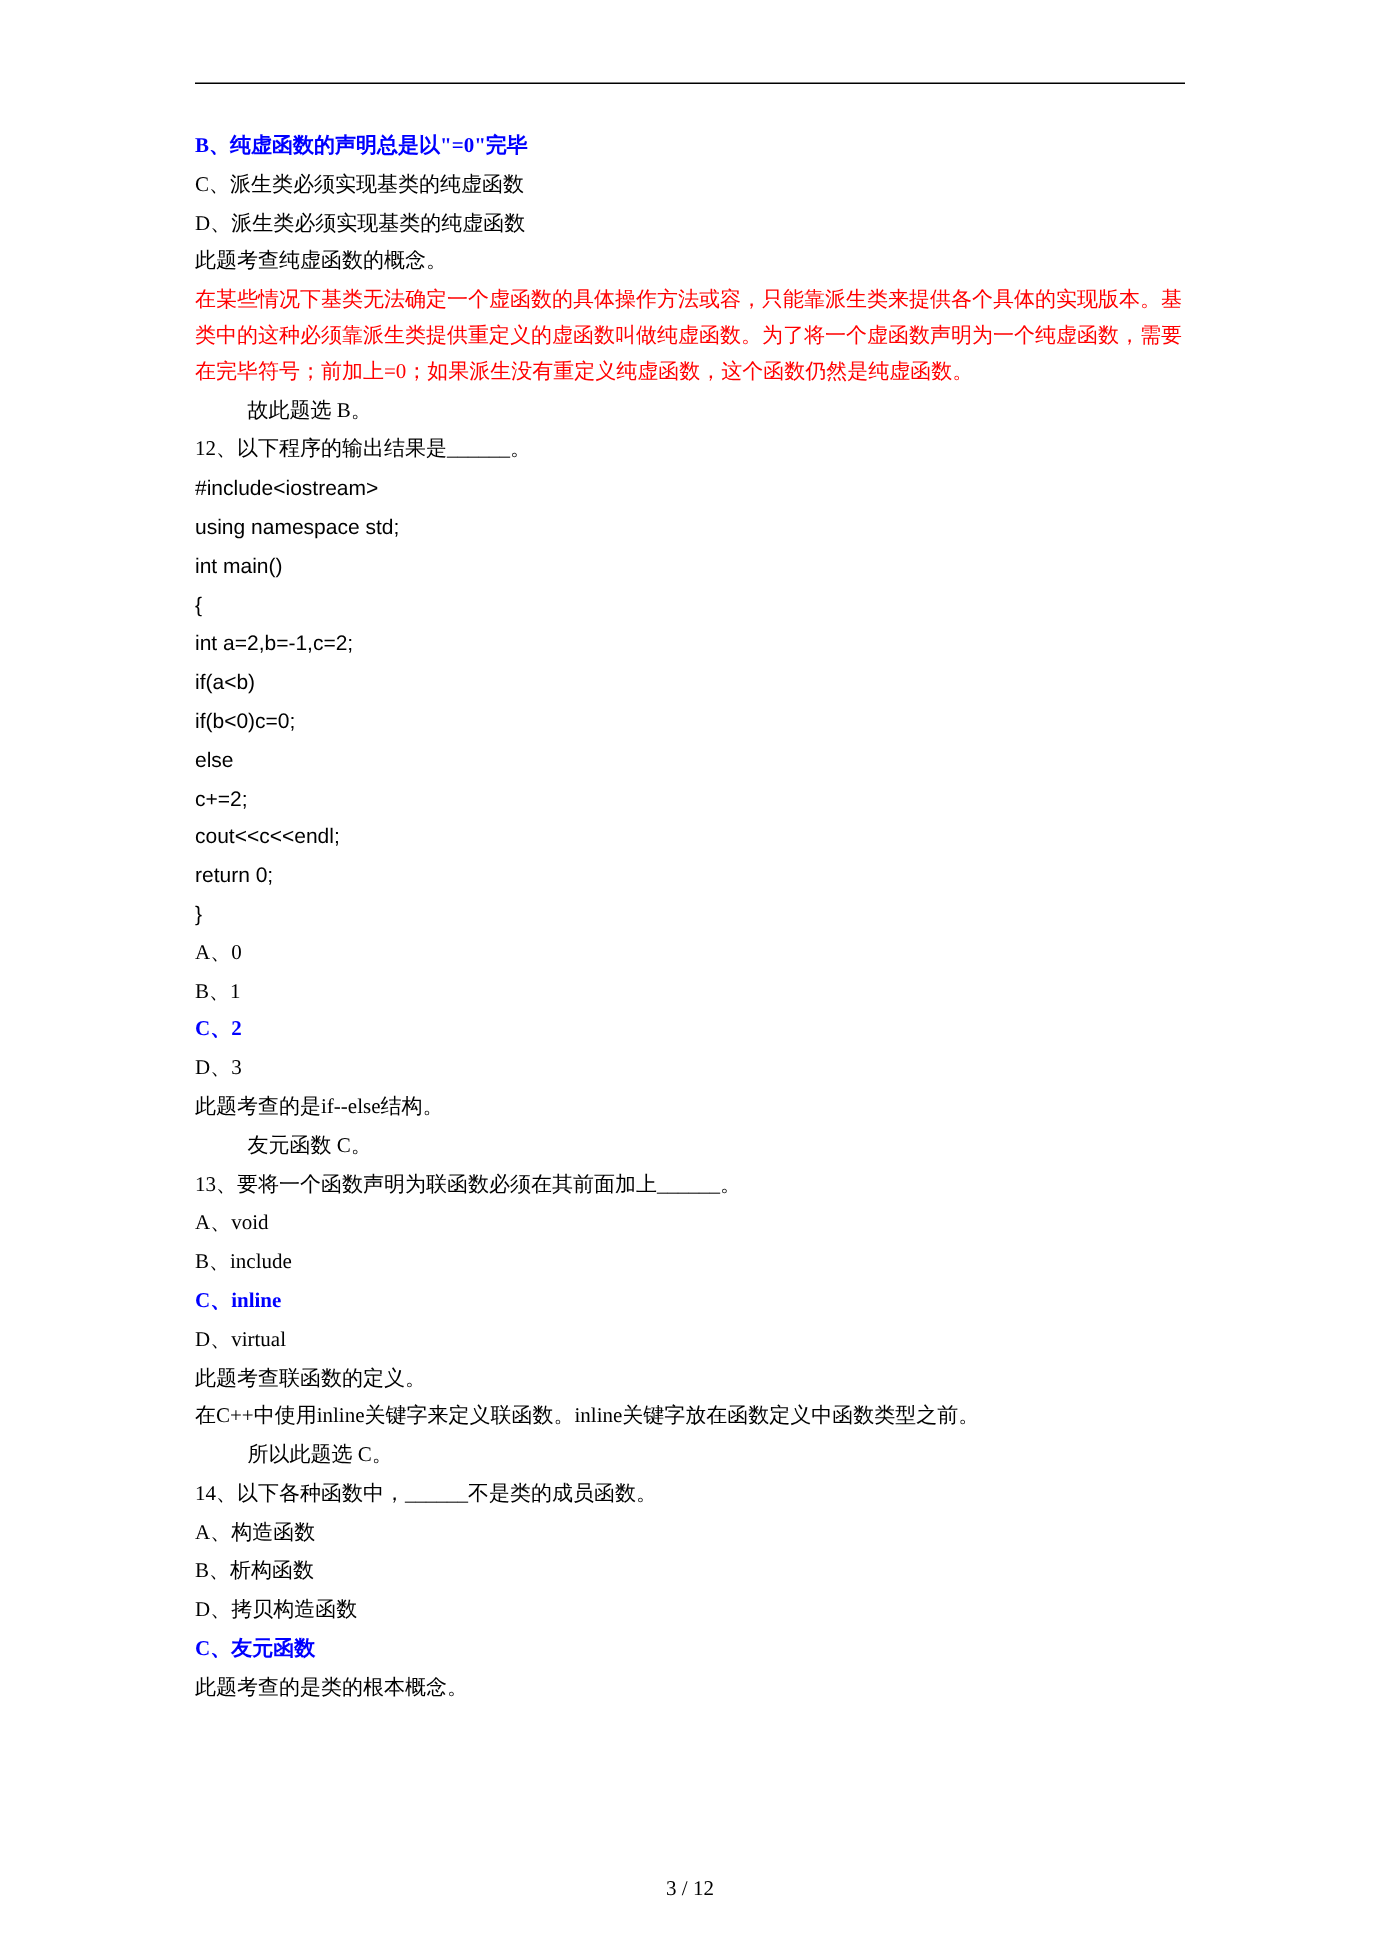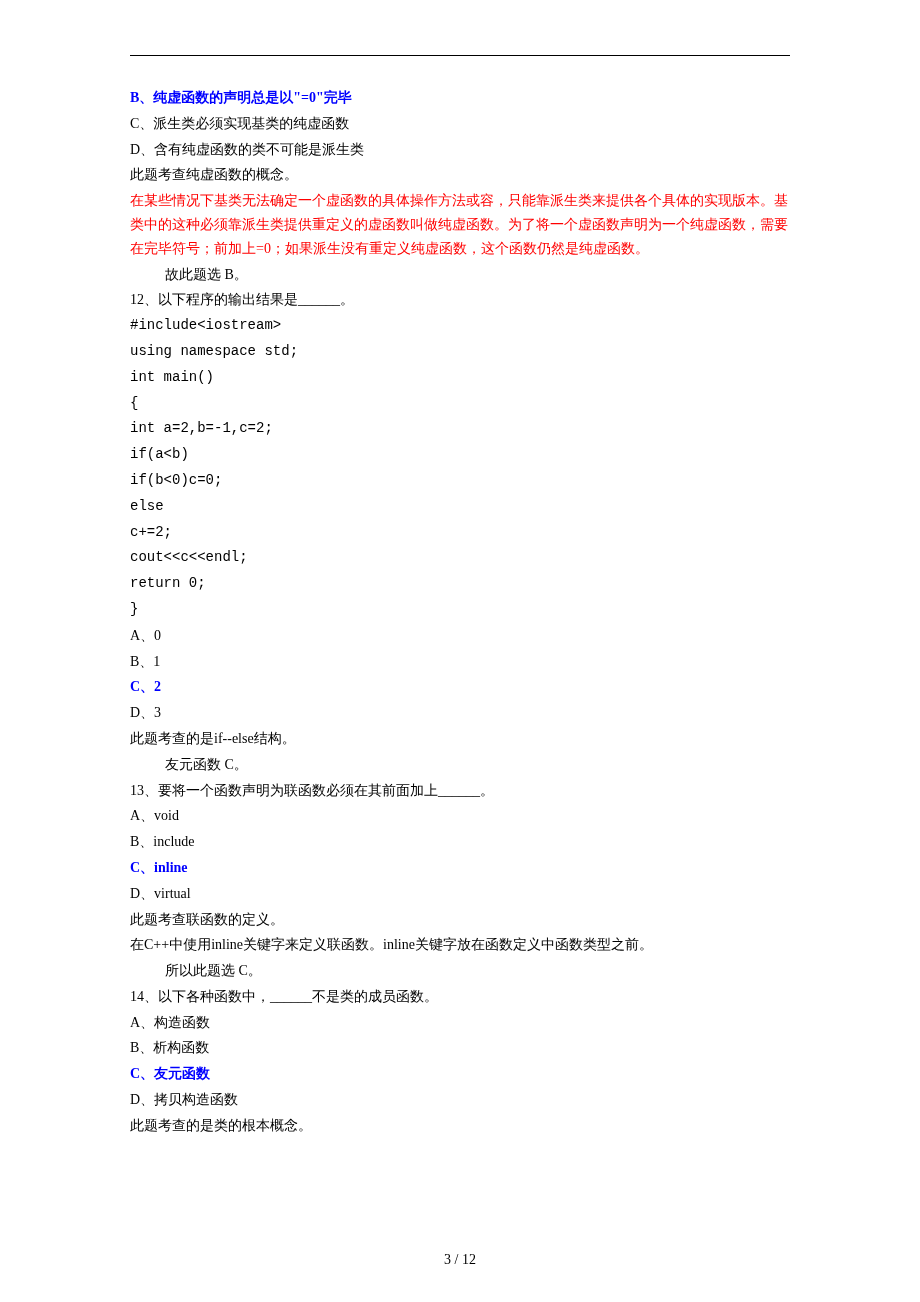--- a/index.html
+++ b/index.html
@@ -21,21 +21,21 @@
   .hr {
     border: none;
     border-top: 1.5px solid #000;
     margin: 0 0 30px 0;
   }
   .line {
     margin: 2px 0;
     white-space: pre-wrap;
   }
   .code {
-    font-family: Liberation Mono, monospace;
+    font-family: Liberation Sans, sans-serif;
   }
   .blue {
     color: #0000ff;
     font-weight: bold;
   }
   .red {
     color: #ff0000;
     font-weight: normal;
   }
   .indent {
@@ -52,21 +52,21 @@
   }
 </style>
 </head>
 <body>
 
 <div class="page">
   <hr class="hr">
 
   <div class="line blue">B、纯虚函数的声明总是以"=0"完毕</div>
   <div class="line">C、派生类必须实现基类的纯虚函数</div>
-  <div class="line">D、含有纯虚函数的类不可能是派生类</div>
+  <div class="line">D、派生类必须实现基类的纯虚函数</div>
   <div class="line">此题考查纯虚函数的概念。</div>
   <div class="line red">在某些情况下基类无法确定一个虚函数的具体操作方法或容，只能靠派生类来提供各个具体的实现版本。基类中的这种必须靠派生类提供重定义的虚函数叫做纯虚函数。为了将一个虚函数声明为一个纯虚函数，需要在完毕符号；前加上=0；如果派生没有重定义纯虚函数，这个函数仍然是纯虚函数。</div>
   <div class="line indent">故此题选 B。</div>
 
   <div class="line">12、以下程序的输出结果是______。</div>
   <div class="line code">#include&lt;iostream&gt;</div>
   <div class="line code">using namespace std;</div>
   <div class="line code">int main()</div>
   <div class="line code">{</div>
   <div class="line code">int a=2,b=-1,c=2;</div>
@@ -89,18 +89,18 @@
   <div class="line">B、include</div>
   <div class="line blue">C、inline</div>
   <div class="line">D、virtual</div>
   <div class="line">此题考查联函数的定义。</div>
   <div class="line">在C++中使用inline关键字来定义联函数。inline关键字放在函数定义中函数类型之前。</div>
   <div class="line indent">所以此题选 C。</div>
 
   <div class="line">14、以下各种函数中，______不是类的成员函数。</div>
   <div class="line">A、构造函数</div>
   <div class="line">B、析构函数</div>
+  <div class="line">D、拷贝构造函数</div>
   <div class="line blue">C、友元函数</div>
-  <div class="line">D、拷贝构造函数</div>
   <div class="line">此题考查的是类的根本概念。</div>
 
   <div class="pagefooter">3 / 12</div>
 </div>
 
 </body></html>

